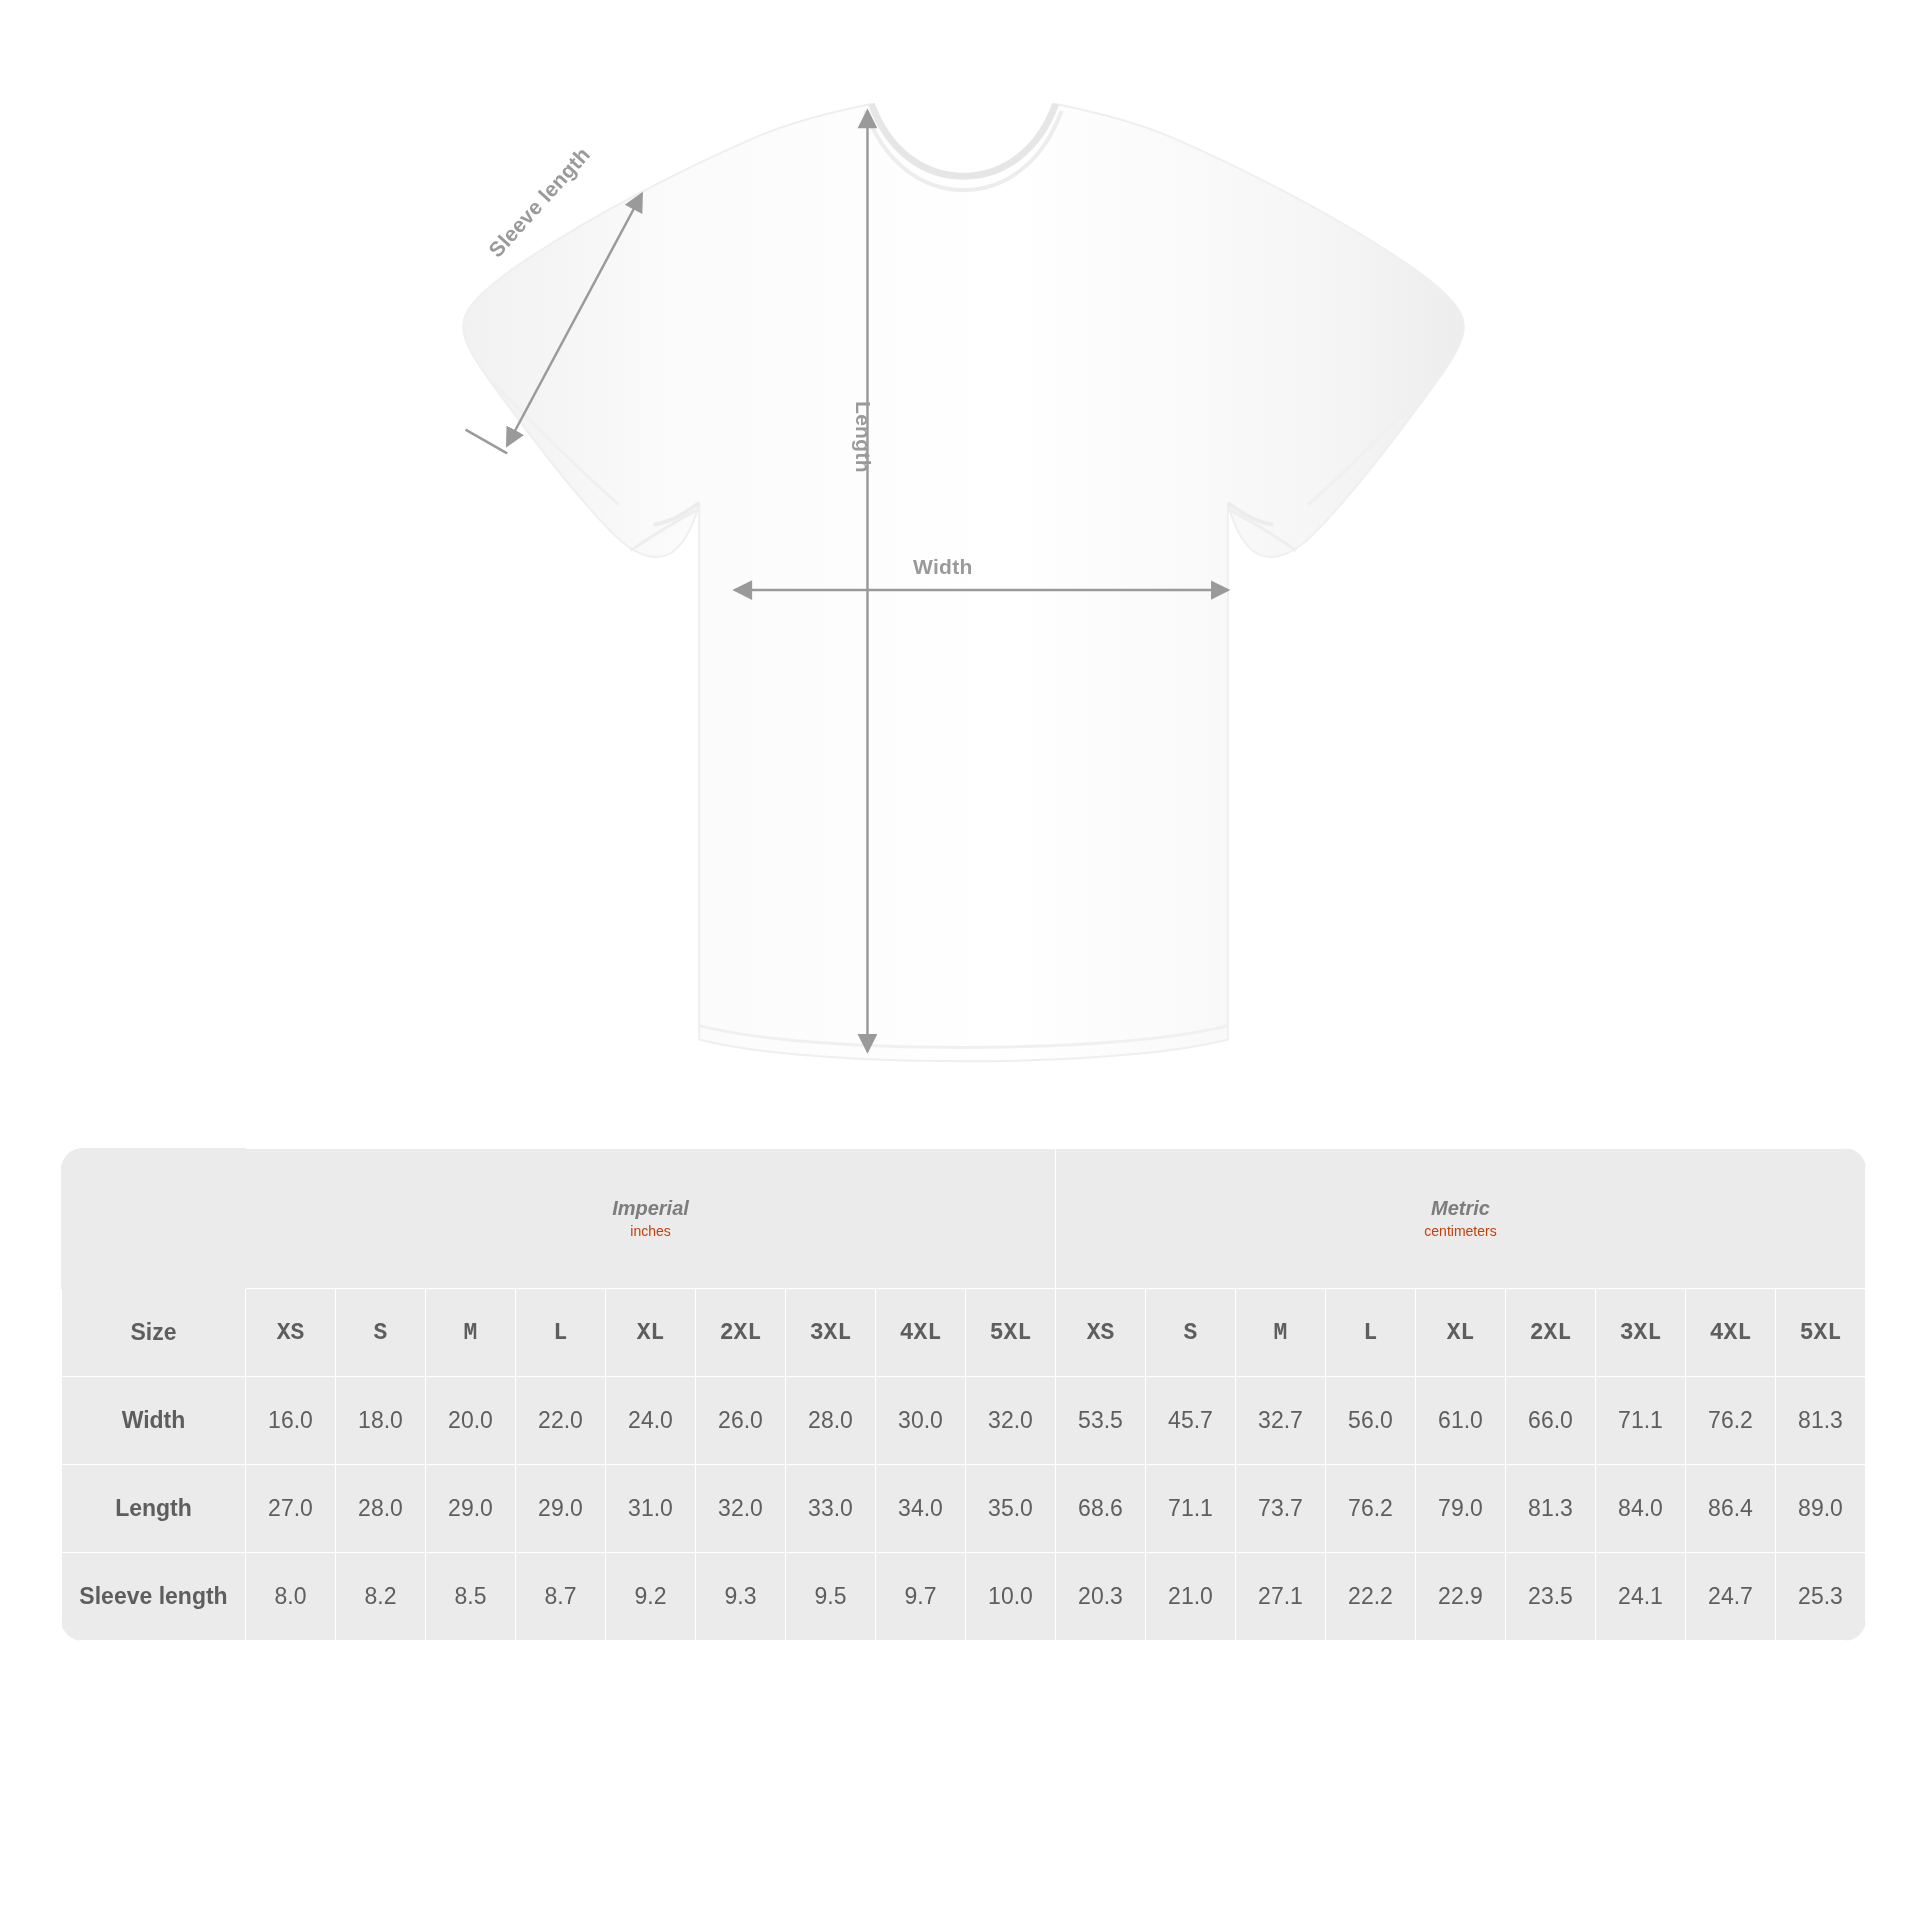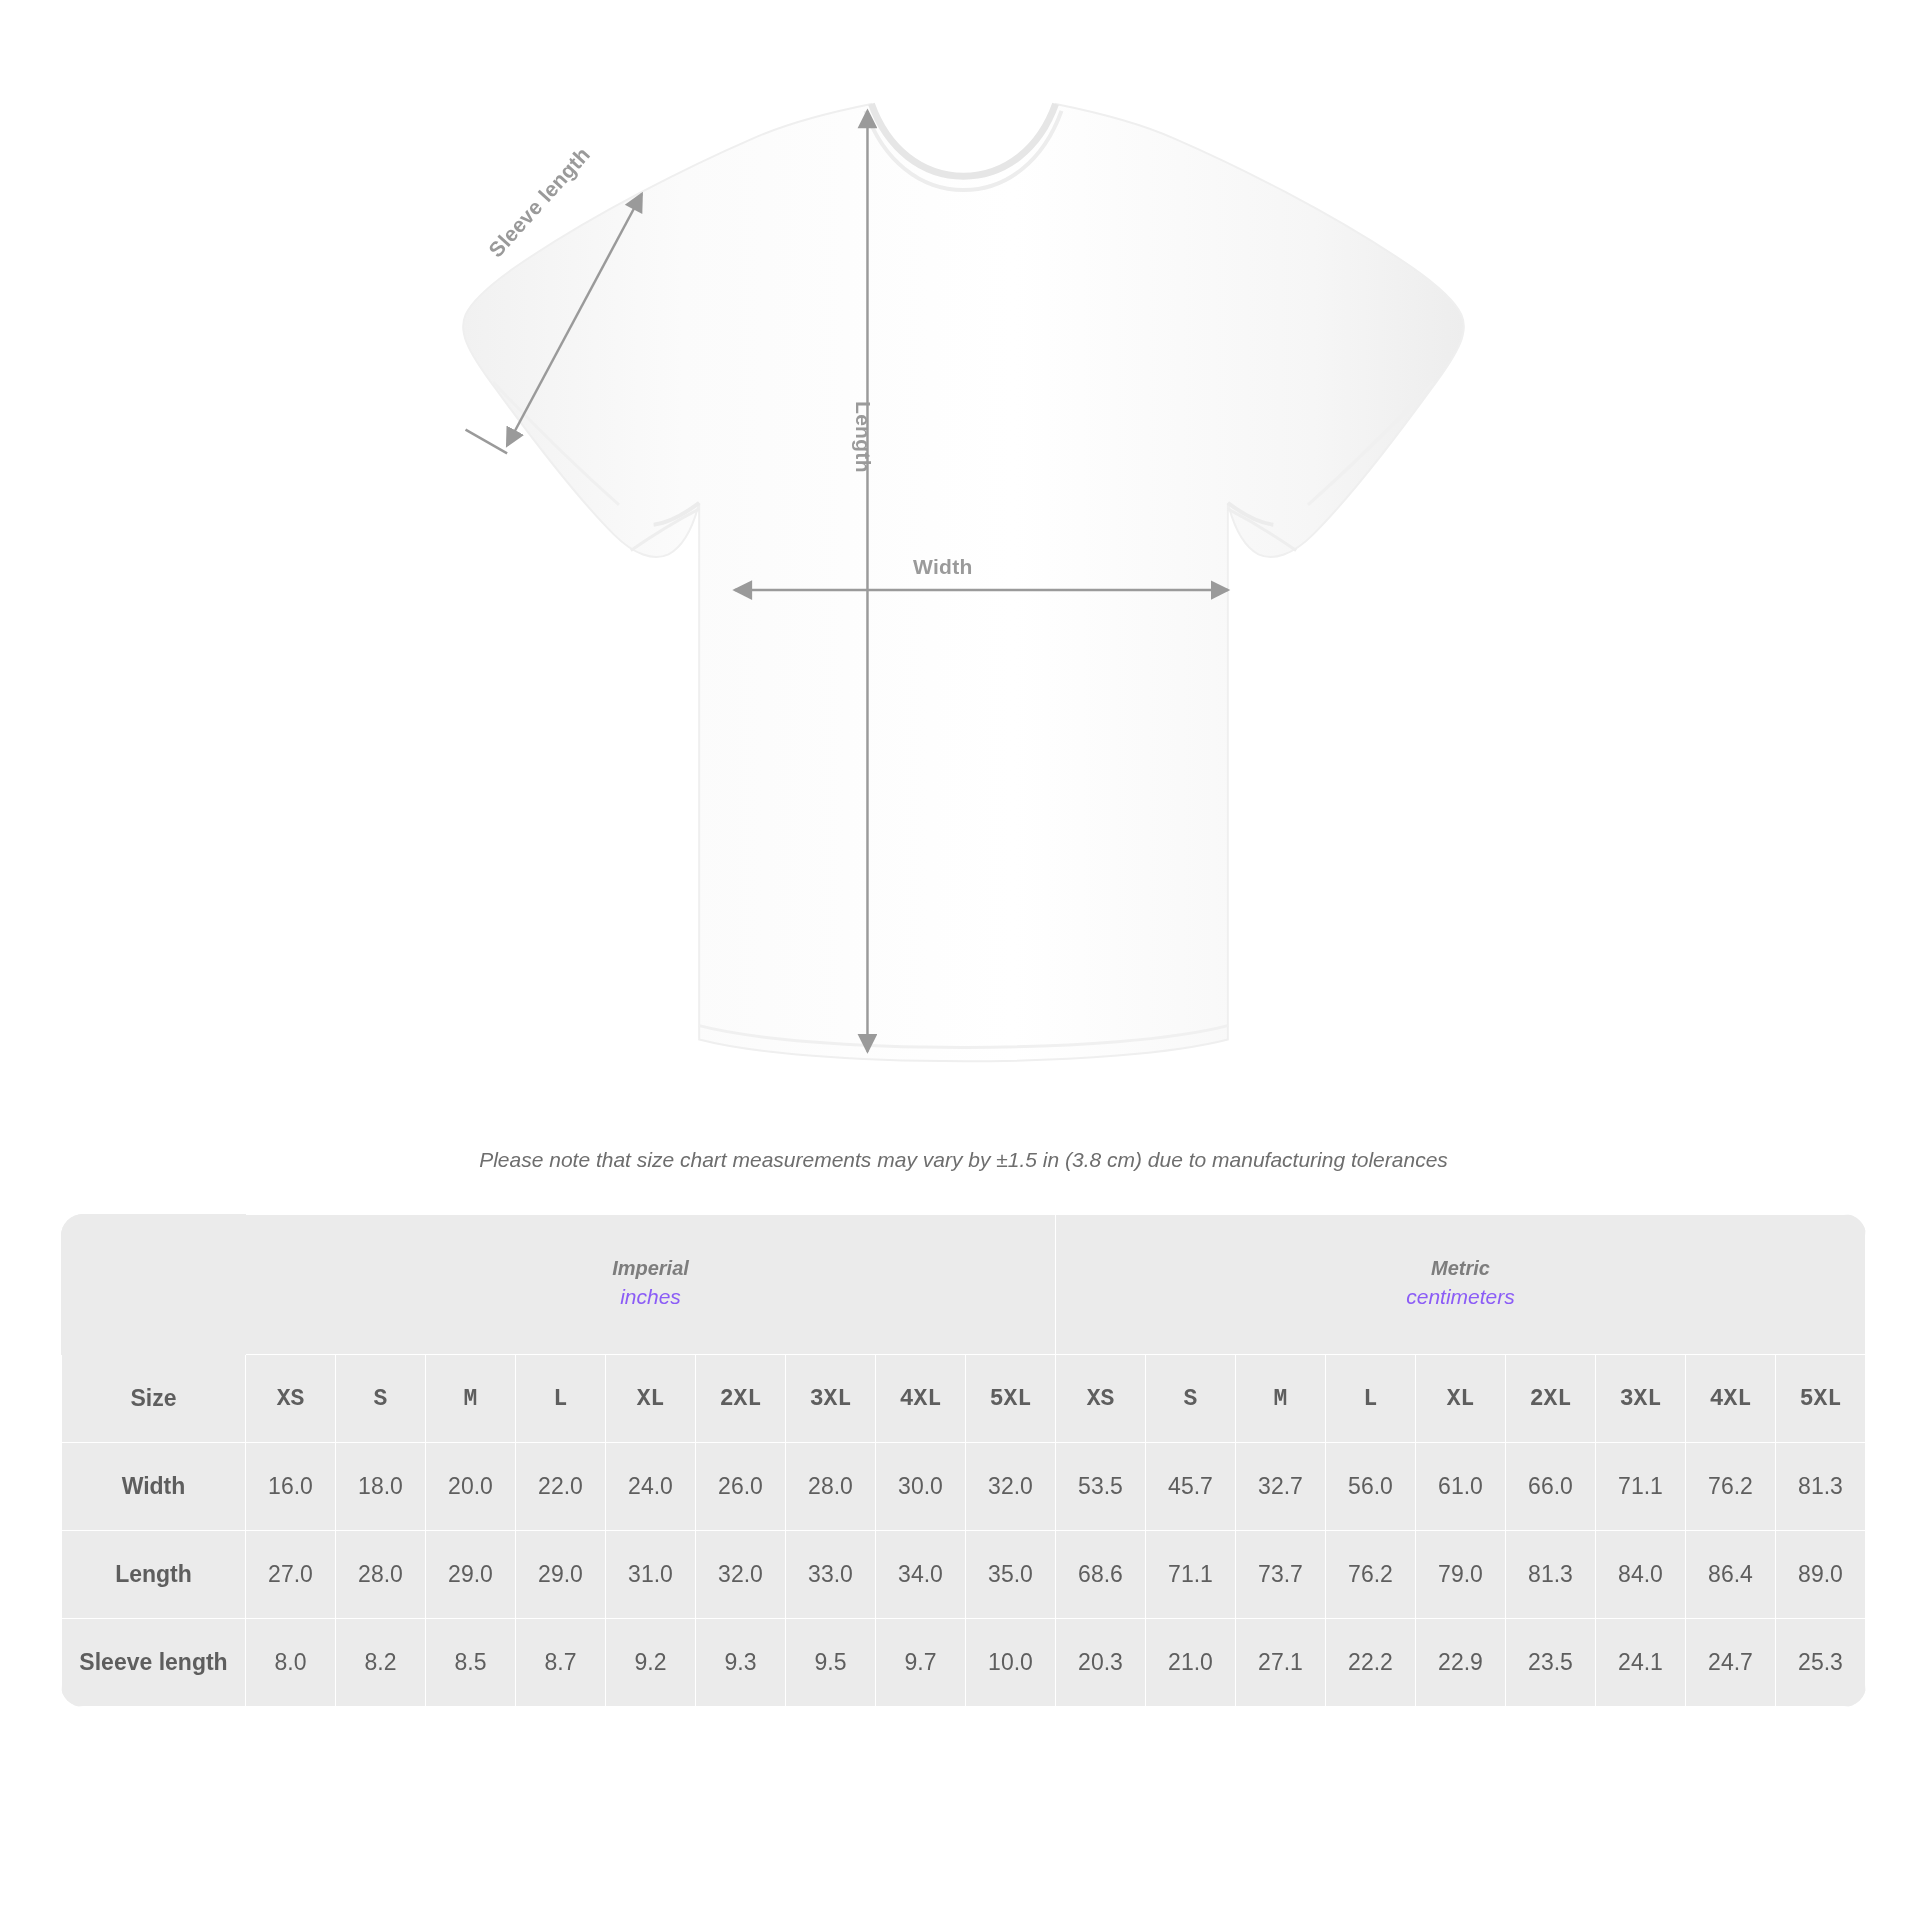--- a/index.html
+++ b/index.html
@@ -104,23 +104,22 @@
     height: 139px !important;
   }
   .unit-sys {
     font-size: 20px;
     font-weight: bold;
     font-style: italic;
     color: #7d7d7d;
     line-height: 1.25;
   }
   .unit-unit {
-    font-size: 21px;
-    font-style: italic;
-    color: #8b5cf6;
+    font-size: 14px;
+    color: #c2410c;
     line-height: 1.5;
   }
   .rowhead {
     font-weight: bold;
     color: #5e5e5e;
     font-size: 25px;
     margin-left: 32px;
   }
   .colhead {
     font-weight: bold;
@@ -206,21 +205,20 @@
         <line x1="470" y1="434" x2="512" y2="458" stroke="#9a9a9a" stroke-width="2.5"></line>
       </svg>
 
       <div class="measure-label label-length">Length</div>
       <div class="measure-label label-width">Width</div>
       <div class="measure-label label-sleeve">Sleeve length</div>
     </div>
   </div>
 
   <div class="title-block">
-    <p class="chart-note">Please note that size chart measurements may vary by ±1.5 in (3.8 cm) due to manufacturing tolerances</p>
   </div>
 
   <div class="table-outer">
     <table class="size-table">
       <colgroup>
         <col class="first-col">
         <col>
           <col>
           <col>
           <col>

